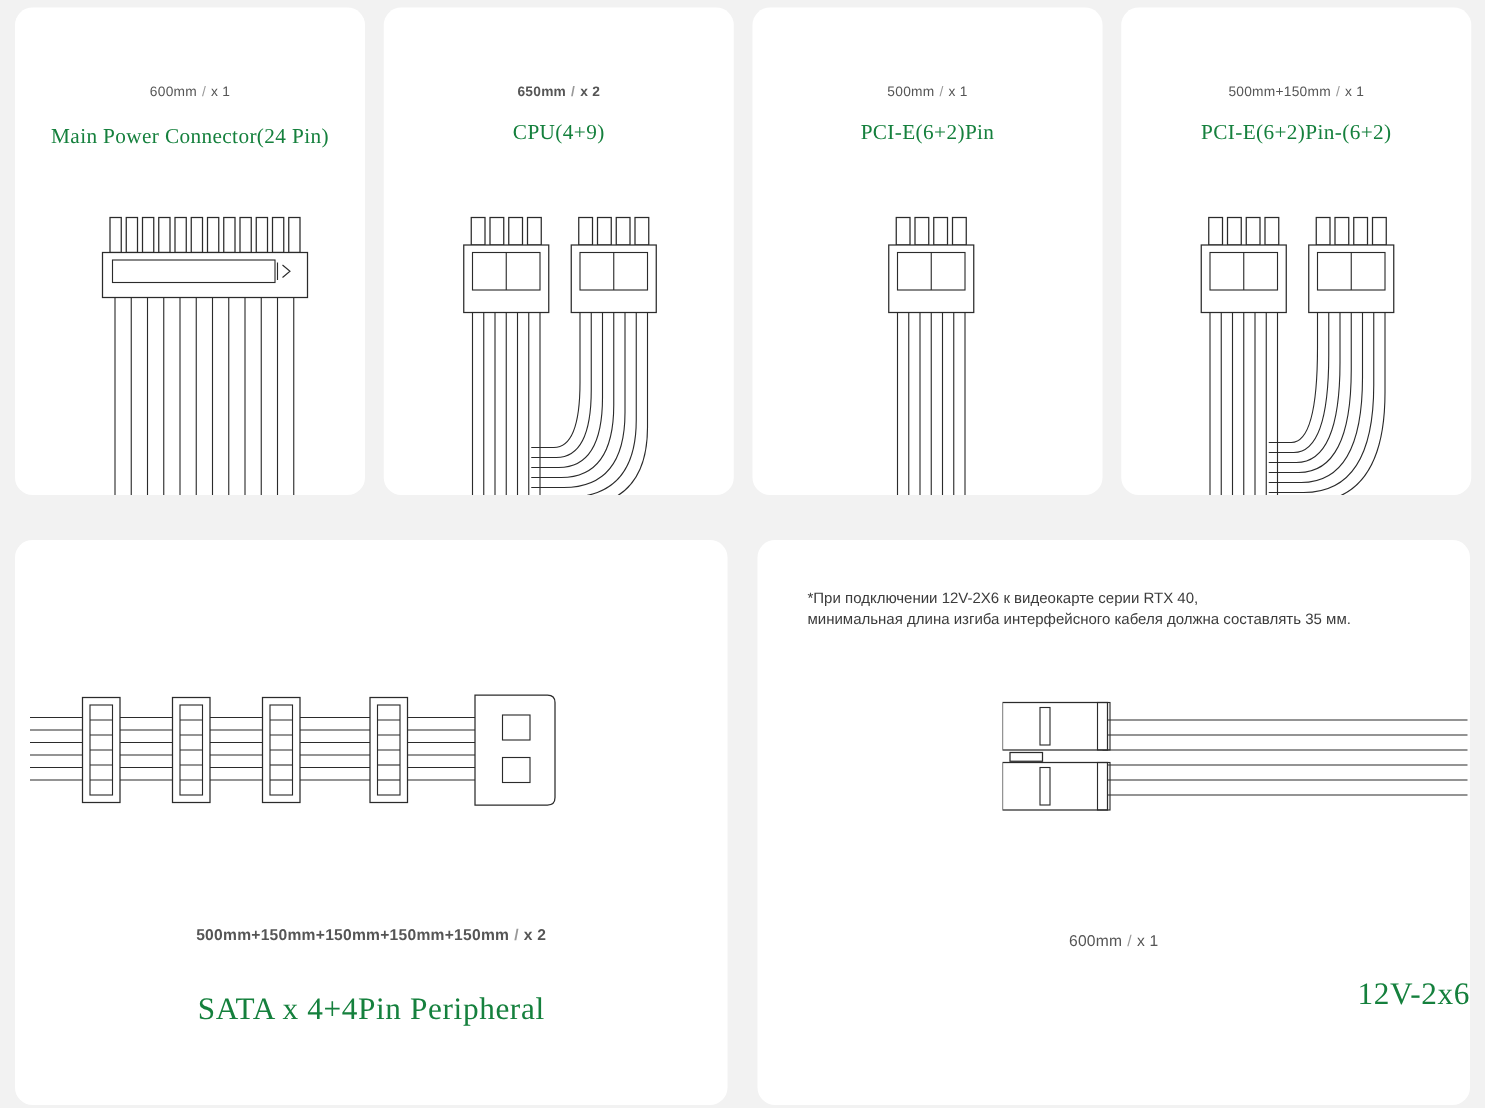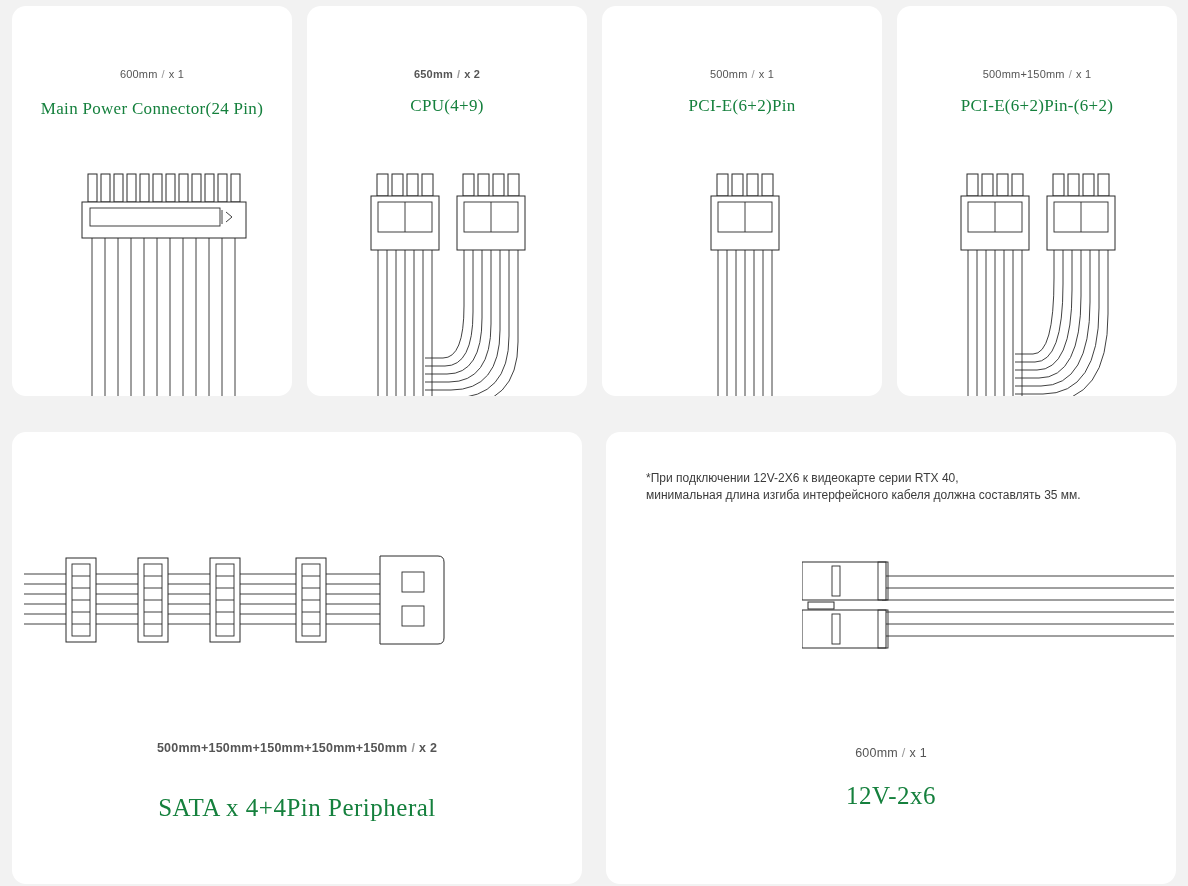--- a/index.html
+++ b/index.html
@@ -351,16 +351,16 @@
         <g>
           <rect class="fillw" x="0" y="52" width="84" height="38"></rect>
           <rect class="ln-thin" x="30" y="56" width="8" height="30"></rect>
           <rect class="ln-thin" x="76" y="52" width="10" height="38"></rect>
         </g>
       </svg>
     </div>
     <div class="spec-line" style="position:absolute; left:0; top:314px; width:100%; font-size:12.5px;">
       <span>600mm</span><span class="sep">/</span><span class="qty">x 1</span>
     </div>
-    <div class="title big" style="position:absolute; left:0; top:350px; width:100%;">12V-2x6</div>
+    <div class="title big" style="position:absolute; left:0; top:350px; width:100%;text-align:right;">12V-2x6</div>
   </div>
 
 </div>
 
 </body></html>

